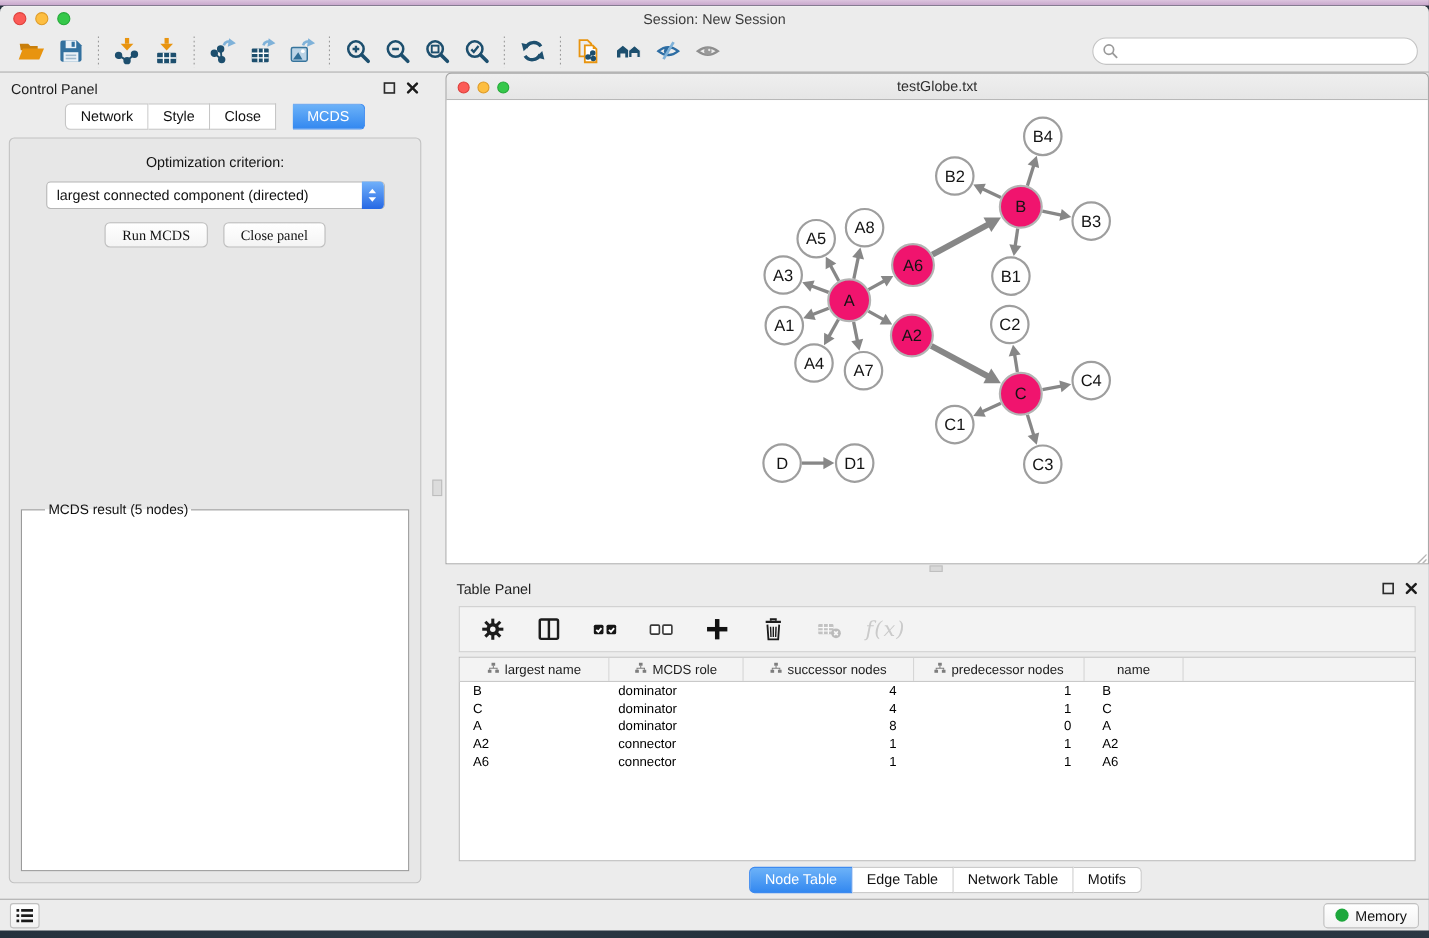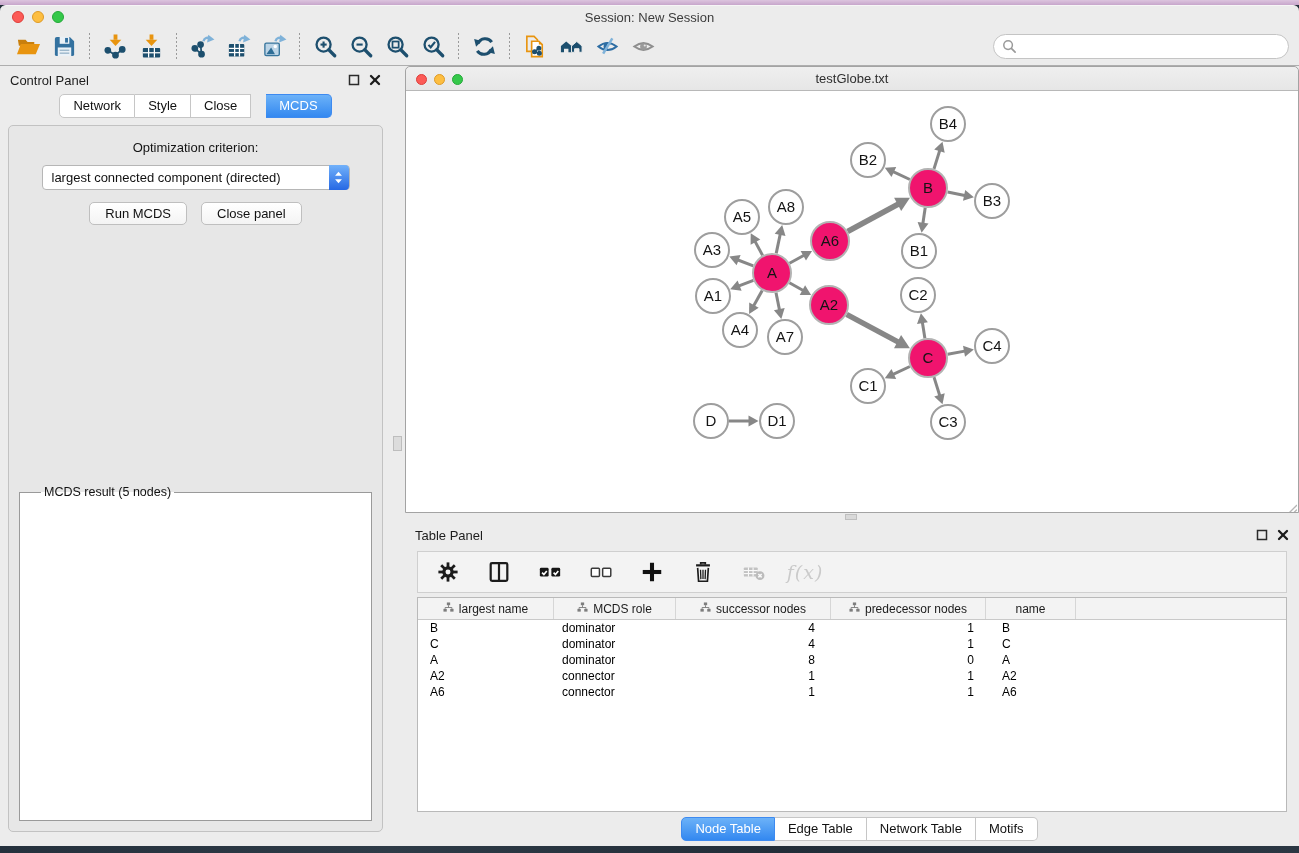--- a/index.html
+++ b/index.html
@@ -61,21 +61,21 @@
   .opt-label { text-align:center; font-size:13px; color:#141414; }
   .combo { width:308px; height:25px; margin:10px auto 0; background:#fff;
     border:1px solid #b6b6b6; border-radius:4px; position:relative;
     display:flex; align-items:center; font-size:13px; color:#111; padding-left:9px; }
   .combo .cap { position:absolute; right:0; top:-1px; width:20px; height:25px;
     background:linear-gradient(#71b1fa,#2668e4); border-radius:0 4px 4px 0;
     display:flex; align-items:center; justify-content:center; }
   .btn-row { display:flex; justify-content:center; gap:14px; margin-top:12px; }
   .pbtn { background:linear-gradient(#ffffff,#f4f4f4); border:1px solid #bfbfbf;
     border-radius:5px; height:23px; padding:0 15px; font-size:13px; color:#111;
-    font-family:Liberation Sans, sans-serif; }
+    font-family:Liberation Serif, serif; }
   .result-box { margin-top:auto; height:336px; border:1px solid #9a9a9a;
     background:#fff; position:relative; padding:2px 0 0 15px; }
   .result-box legend { font-size:12.5px; color:#111; margin-left:6px; padding:0 3px; }
   .result-list { position:absolute; left:1px; top:20px; right:14px; bottom:1px;
     overflow:hidden; }
   .vscroll { position:absolute; right:1px; top:20px; bottom:1px; width:13px;
     background:linear-gradient(90deg,#fbfbfb,#ececec); border-left:1px solid #dcdcdc; }
 
   
   .vdiv { width:14px; flex:0 0 auto; position:relative; }
@@ -719,14 +719,32 @@
               <span class="tab ">Edge Table</span>
               <span class="tab ">Network Table</span>
               <span class="tab ">Motifs</span>
             </div>
         </div>
       </div>
 
     </div>
   </div>
 
+  <div class="statusbar">
+    <span class="sq-btn">
+      <svg viewBox="0 0 18 16">
+          <g fill="#1a1a1a">
+            <rect x="1" y="1.5" width="2.6" height="2.6"></rect>
+            <rect x="5.5" y="1.5" width="11.5" height="2.6"></rect>
+            <rect x="1" y="6.6" width="2.6" height="2.6"></rect>
+            <rect x="5.5" y="6.6" width="11.5" height="2.6"></rect>
+            <rect x="1" y="11.7" width="2.6" height="2.6"></rect>
+            <rect x="5.5" y="11.7" width="11.5" height="2.6"></rect>
+          </g>
+        </svg>
+    </span>
+    <span class="mem-btn">
+      <span class="mem-dot" id="mem-dot" style="background: rgb(29, 167, 60);"></span>
+      <span>Memory</span>
+    </span>
+  </div>
 
 </div>
 
 </body></html>

